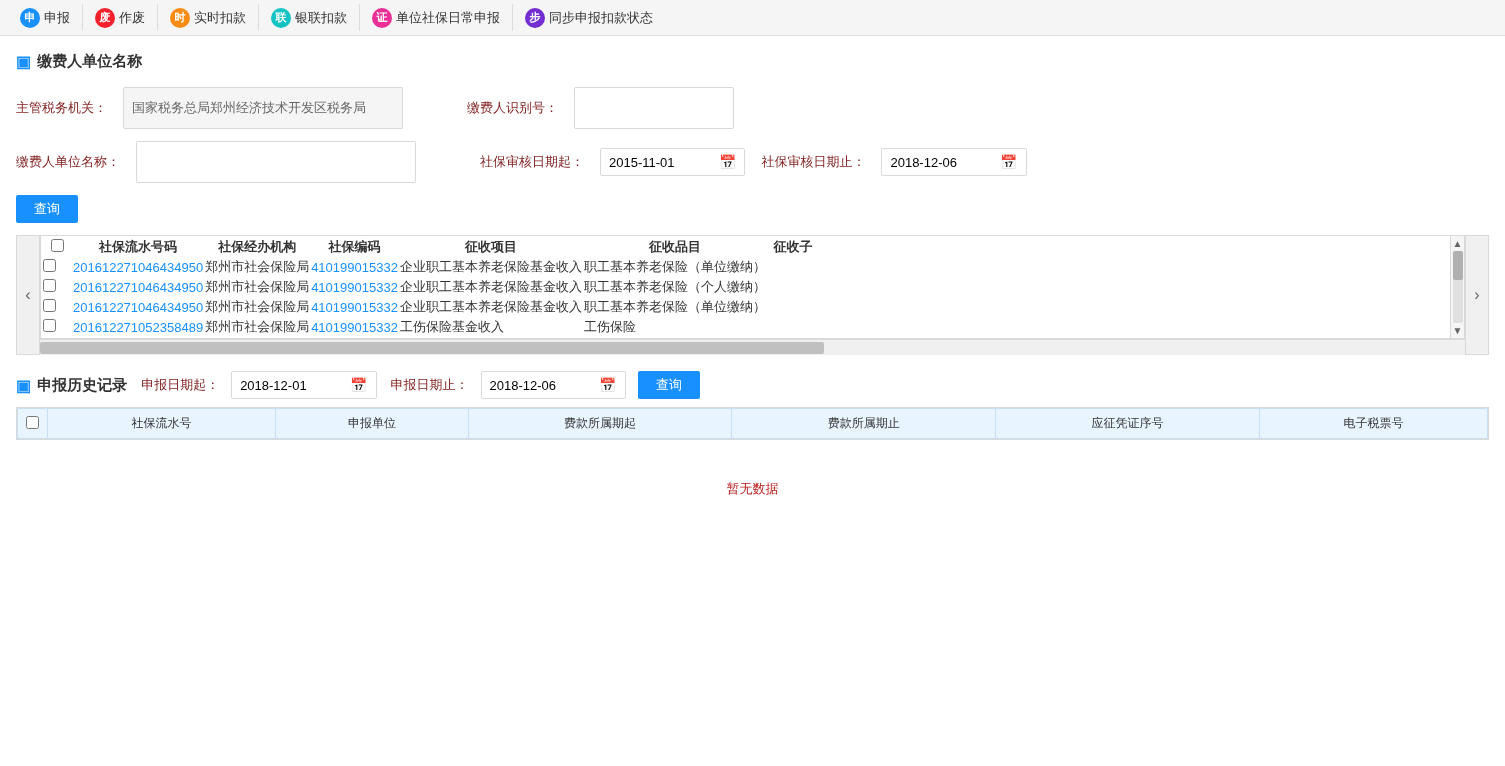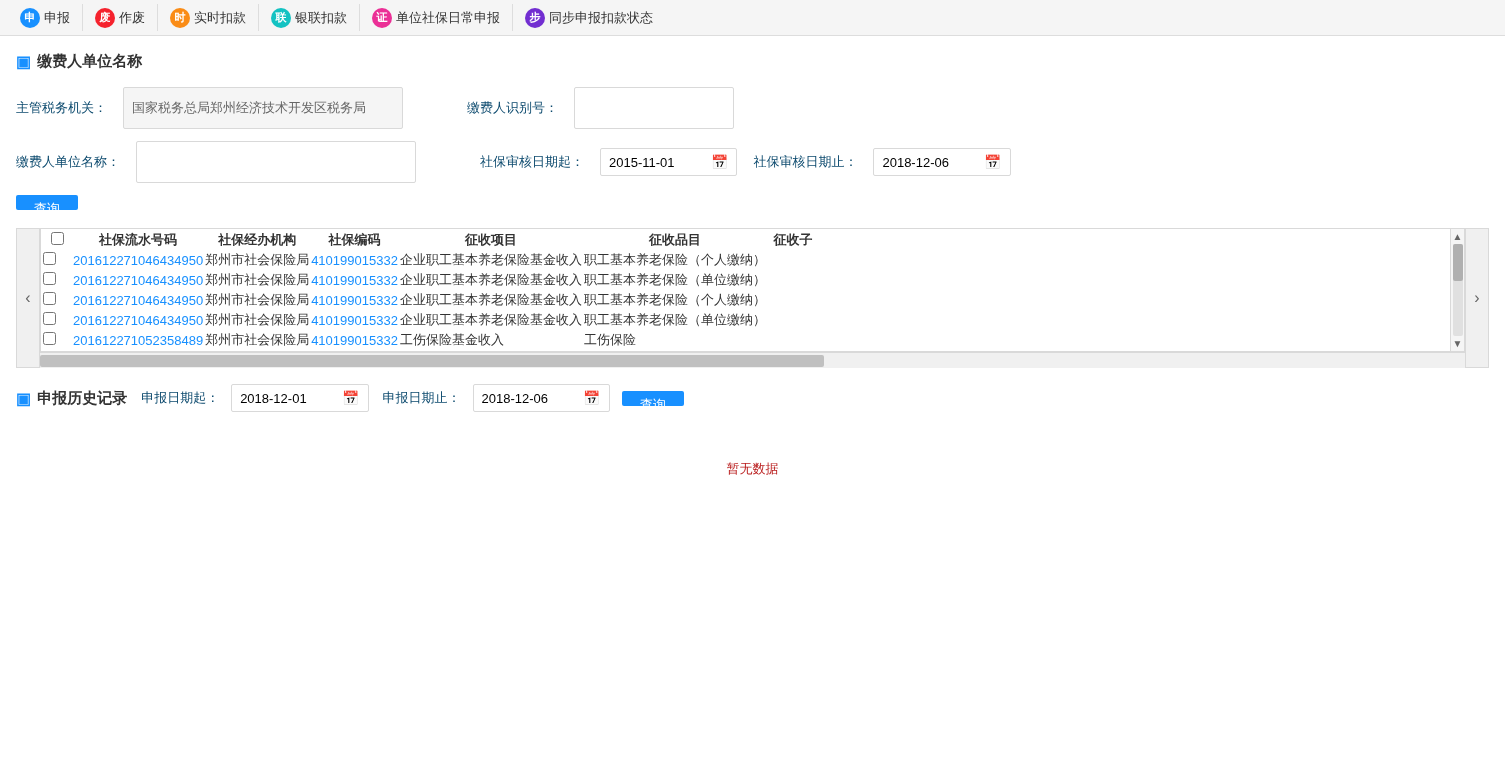--- a/index.html
+++ b/index.html
@@ -56,21 +56,21 @@
 
     
     .form-row {
       display: flex;
       align-items: center;
       gap: 16px;
       margin-bottom: 12px;
     }
     .form-label {
       font-size: 13px;
-      color: #0c4a6e;
+      color: #7f1d1d;
       white-space: nowrap;
       min-width: 80px;
       text-align: right;
     }
     .form-input {
       border: 1px solid #d9d9d9;
       border-radius: 2px;
       padding: 20px 8px;
       height: 28px;
       font-size: 13px;
@@ -82,38 +82,38 @@
     .form-input-readonly { background: #f5f5f5; color: #666; }
 
     .date-input-wrap {
       display: flex;
       align-items: center;
       border: 1px solid #d9d9d9;
       border-radius: 2px;
       background: white;
       height: 28px;
       padding: 0 8px;
-      gap: 12px;
+      gap: 20px;
     }
     .date-input-wrap input {
       border: none; outline: none; font-size: 13px; background: transparent;
       width: 90px;
     }
     .cal-icon { color: #fa8c16; font-size: 14px; cursor: pointer; }
 
     
     .btn-query {
       background: #1890ff;
       color: white;
       border: none;
       border-radius: 2px;
       padding: 5px 18px;
       font-size: 13px;
       cursor: pointer;
-      height: 15px;
+      height: 28px;
       font-family: Liberation Serif, serif;
     }
 
     
     .table-wrap {
       border: 1px solid #d9d9d9;
       overflow-x: hidden;
       margin-bottom: 0;
       position: relative;
     }
@@ -306,29 +306,20 @@
                   <th style="width:28px;"><input type="checkbox" style=""></th>
                   <th>社保流水号码</th>
                   <th>社保经办机构</th>
                   <th>社保编码</th>
                   <th>征收项目</th>
                   <th>征收品目</th>
                   <th style="min-width:50px;margin-top:40px;">征收子</th>
                 </tr>
               </thead>
               <tbody id="upper-table-body">
-              <tr>
-      <td><input type="checkbox" style=""></td>
-      <td class="td-link">20161227104643495​0</td>
-      <td>郑州市社会保险局</td>
-      <td class="td-link">410199015332</td>
-      <td>企业职工基本养老保险基金收入</td>
-      <td>职工基本养老保险（个人缴纳）</td>
-      <td></td>
-    </tr>
                   <tr>
       <td><input type="checkbox" style=""></td>
       <td class="td-link">201612271046434950</td>
       <td>郑州市社会保险局</td>
       <td class="td-link">410199015332</td>
       <td>企业职工基本养老保险基金收入</td>
       <td>职工基本养老保险（单位缴纳）</td>
       <td></td>
     </tr>
                   <tr>
@@ -390,19 +381,36 @@
         <span class="cal-icon">📅</span>
       </div>
       <span class="form-label">申报日期止：</span>
       <div class="date-input-wrap">
         <input type="text" value="2018-12-06" style="">
         <span class="cal-icon">📅</span>
       </div>
       <button class="btn-query">查询</button>
     </div>
 
+    <div class="table-wrap">
+      <table>
+        <thead>
+          <tr>
+            <th style="width:28px;"><input type="checkbox" style=""></th>
+            <th>社保流水号</th>
+            <th>申报单位</th>
+            <th>费款所属期起</th>
+            <th>费款所属期止</th>
+            <th>应征凭证序号</th>
+            <th>电子税票号</th>
+          </tr>
+        </thead>
+        <tbody id="history-table-body">
+        </tbody>
+      </table>
+    </div>
 
     <div class="no-data">
       <span>暂无数据</span>
     </div>
   </div>
 
 </div>
 
 </body></html>

